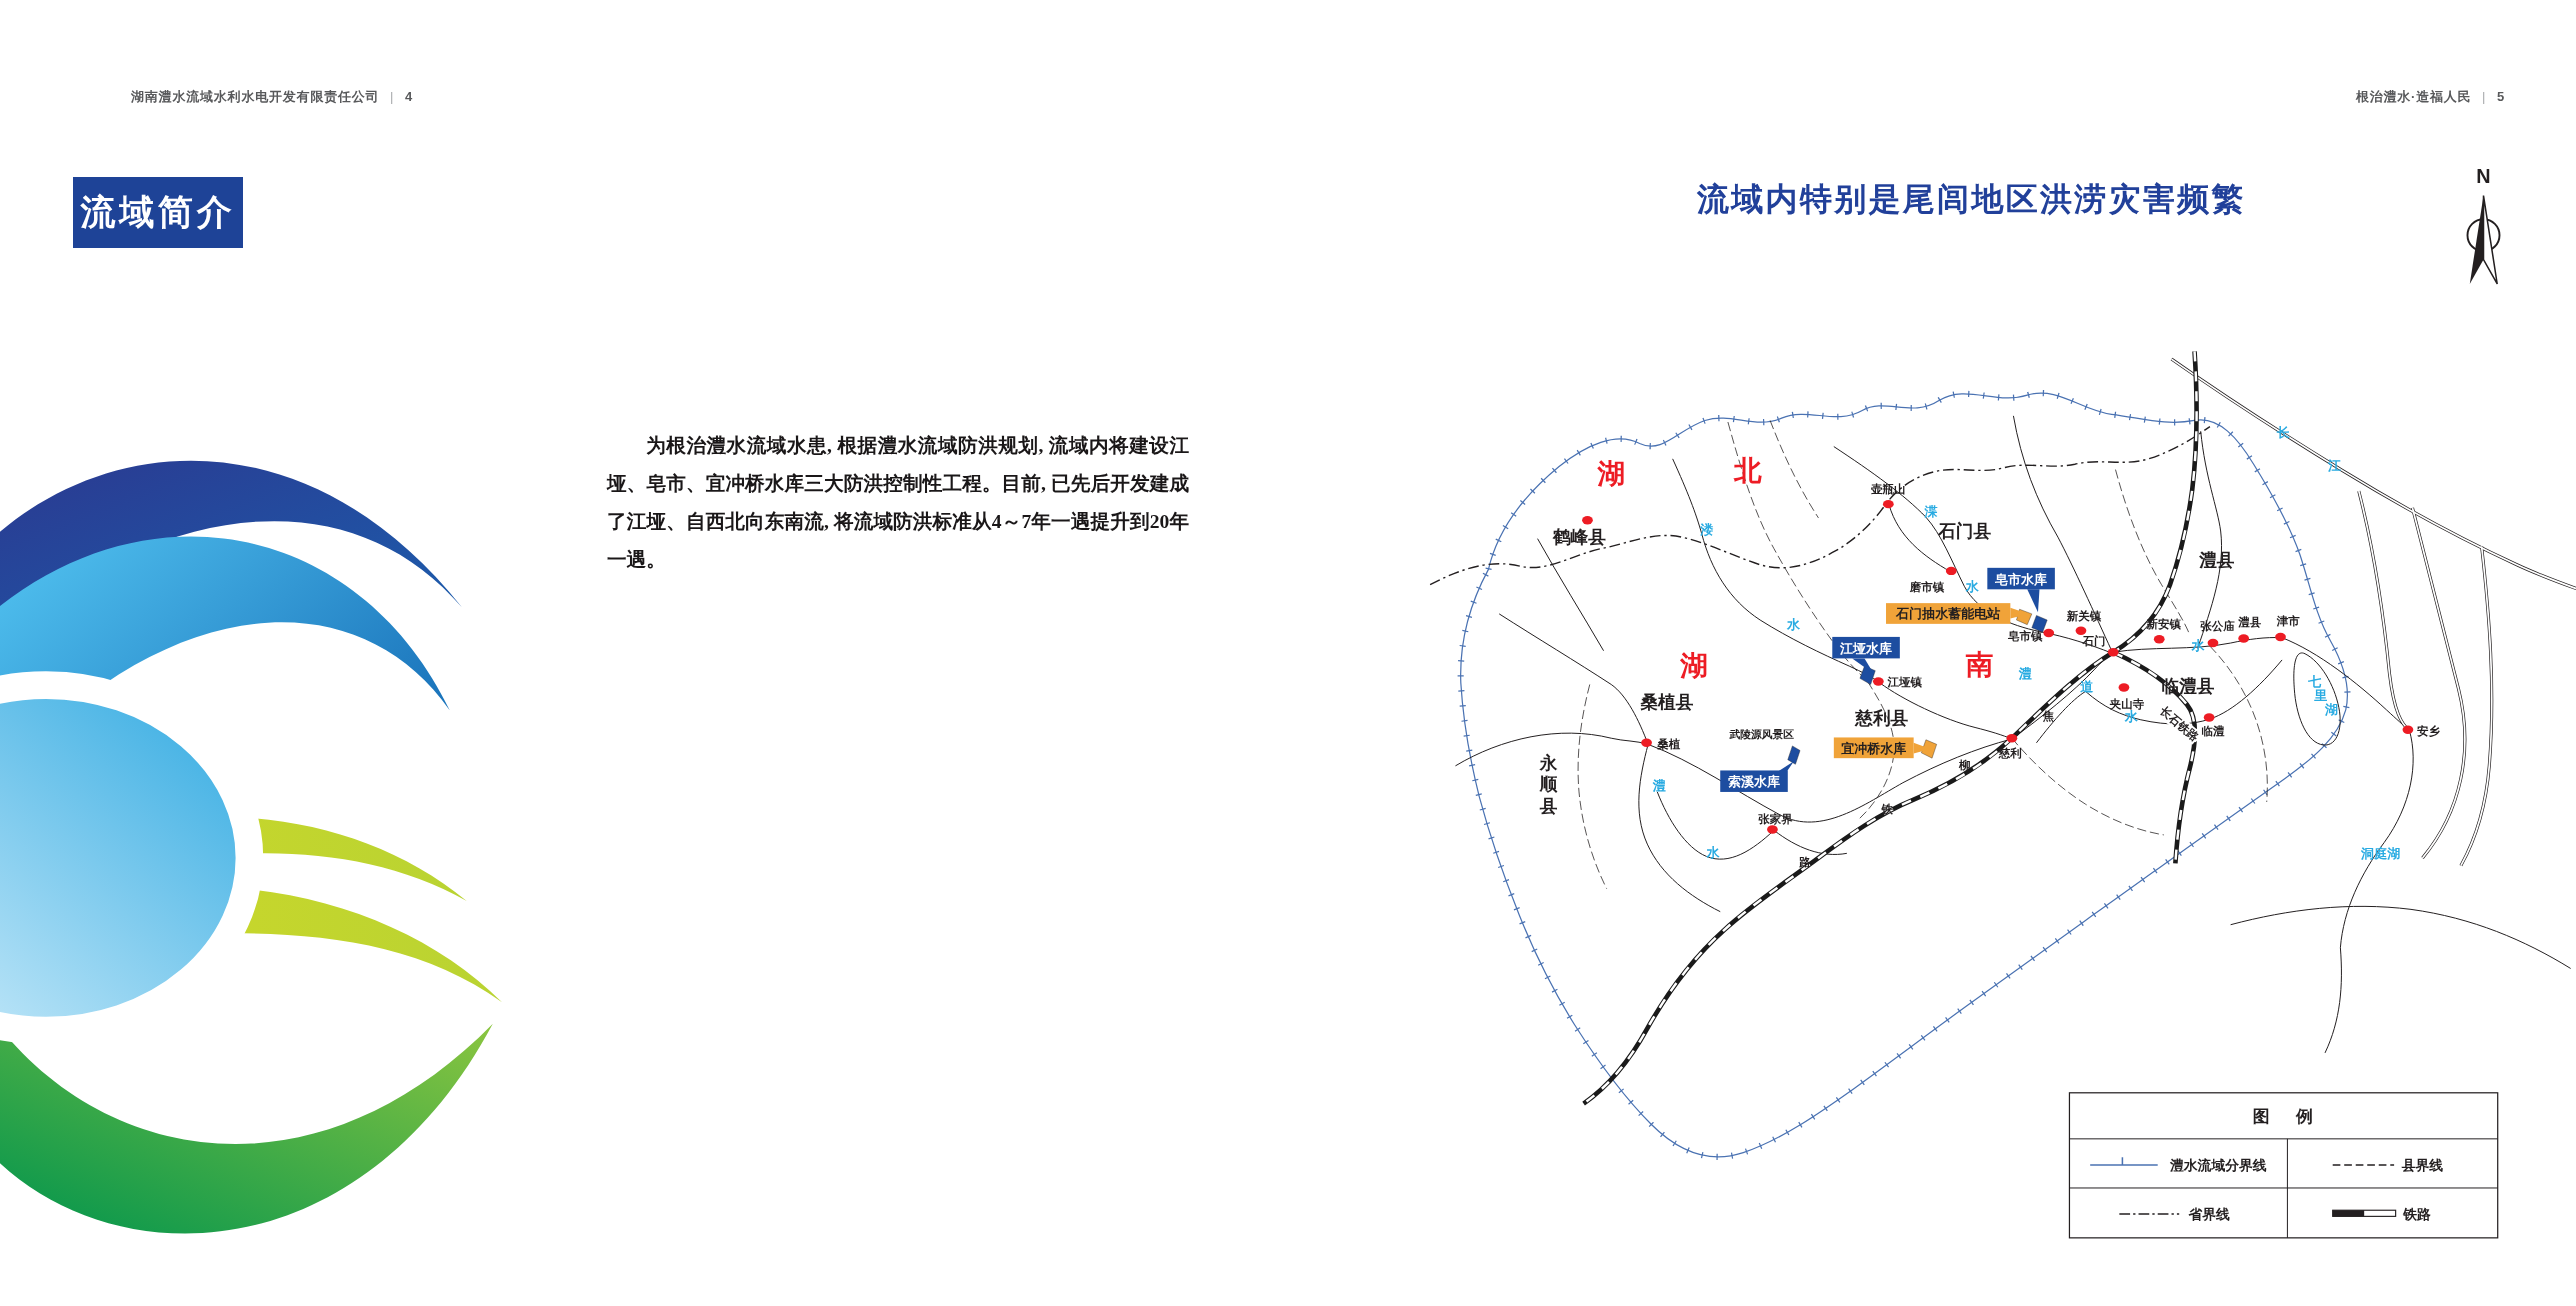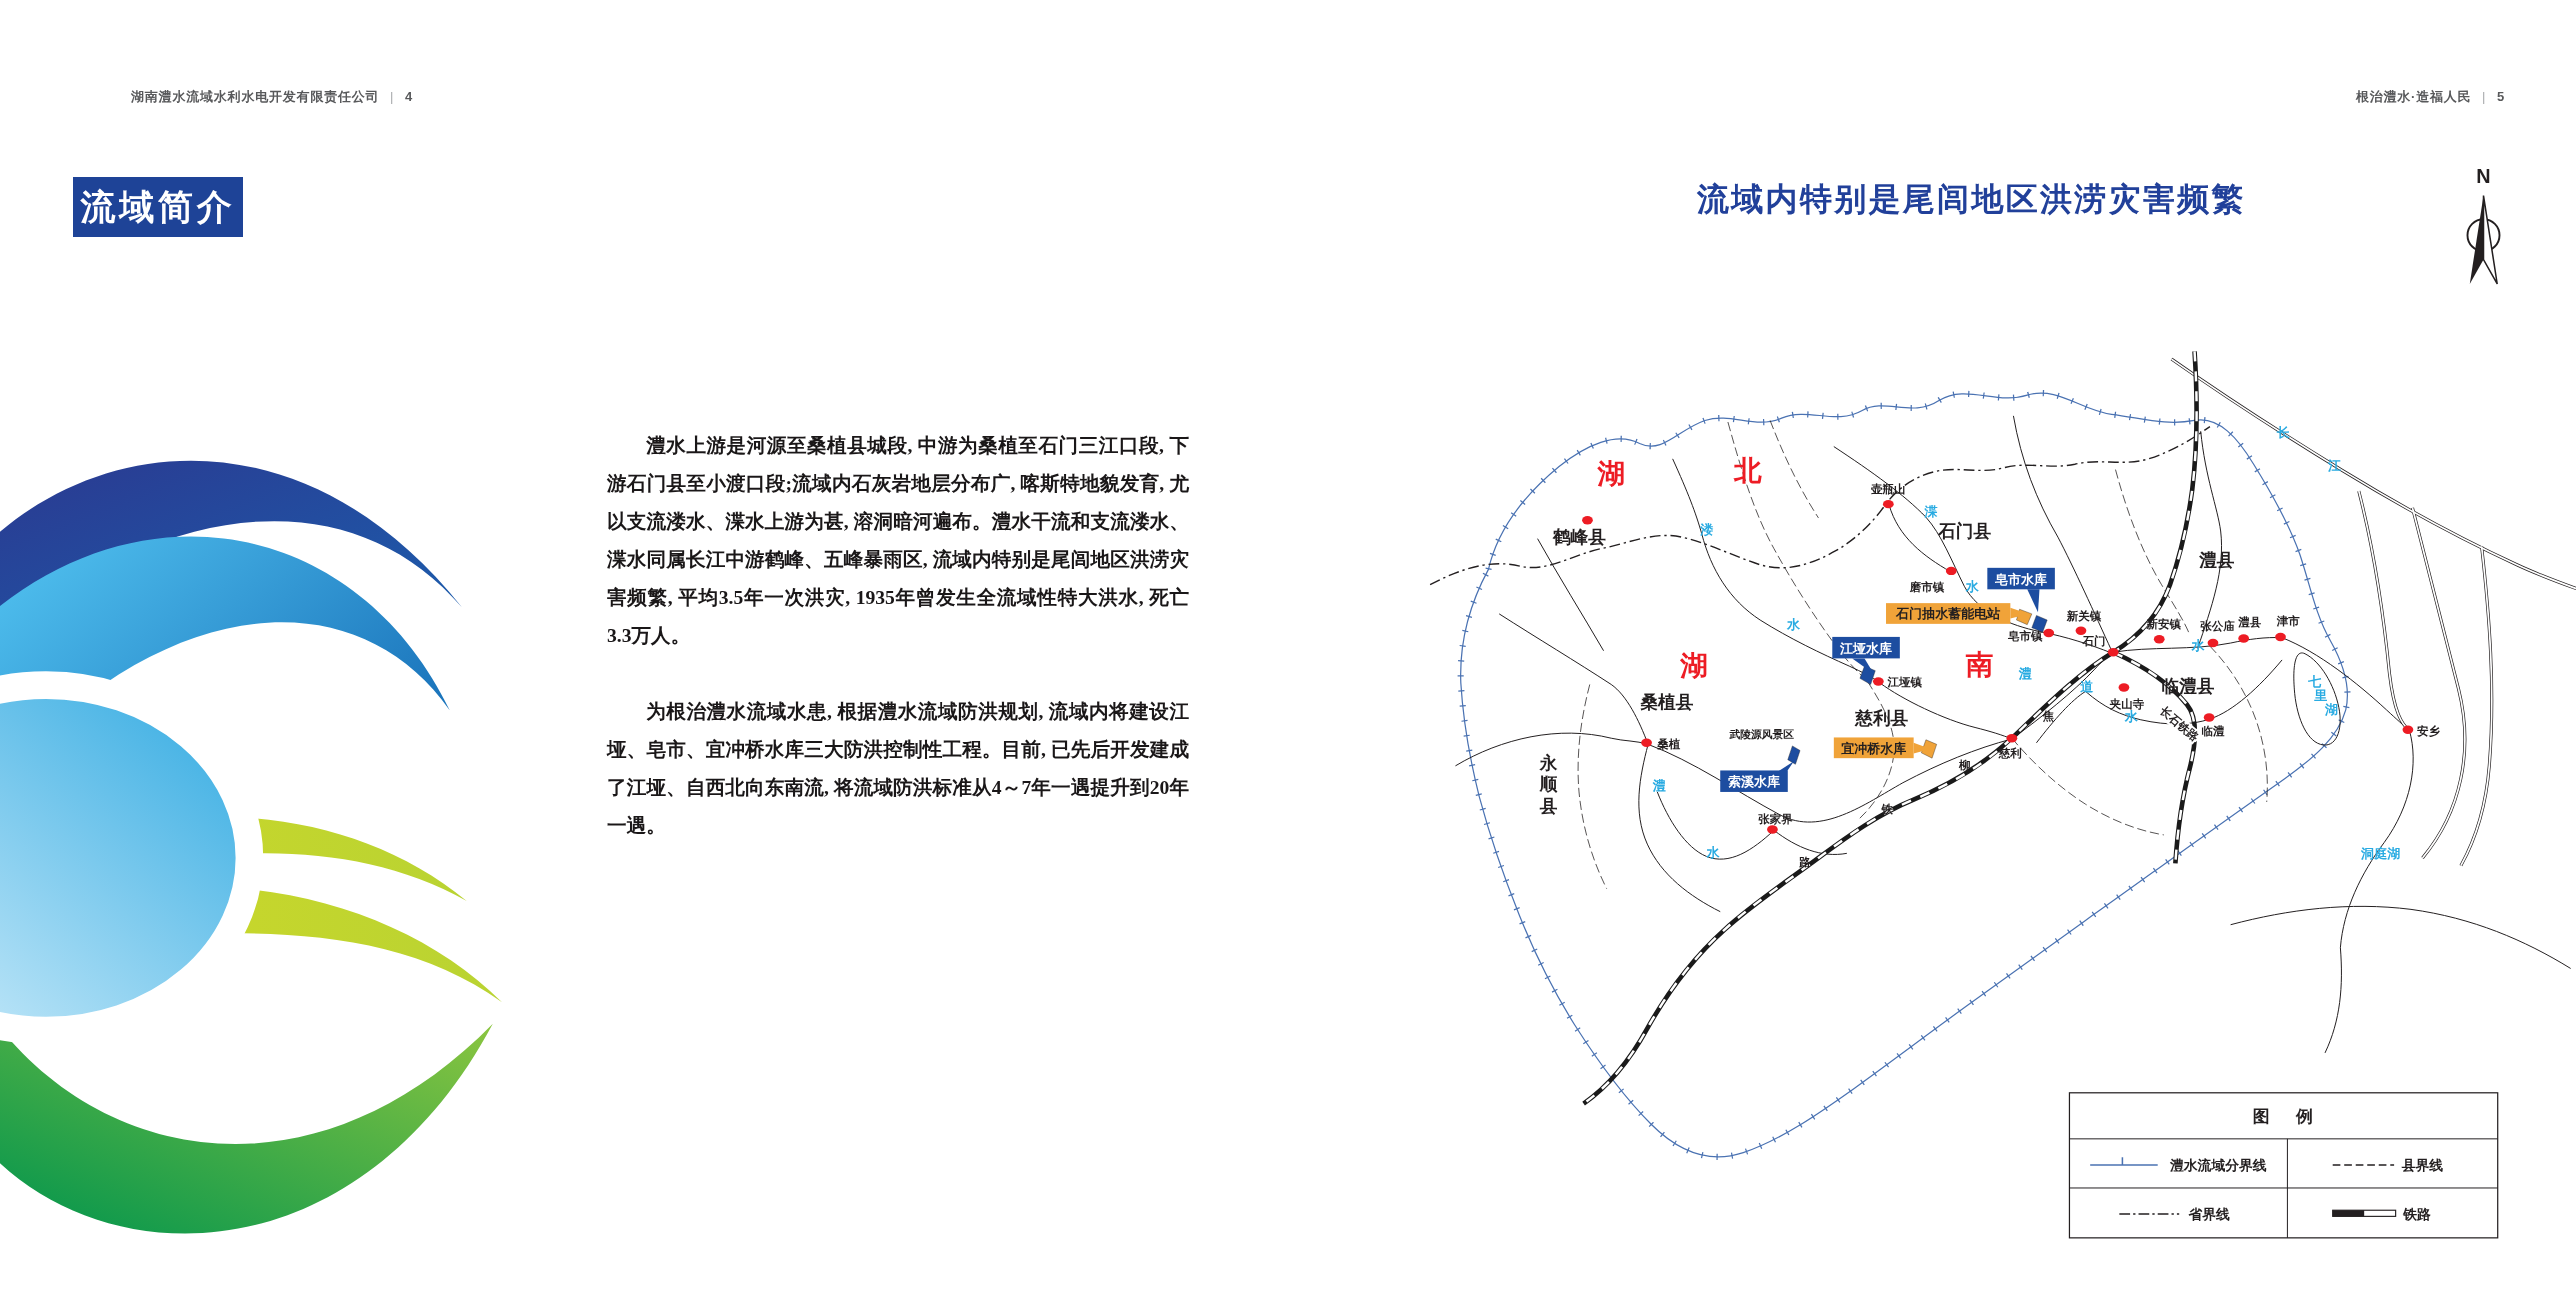--- a/index.html
+++ b/index.html
@@ -5,21 +5,21 @@
   html,body{margin:0;padding:0;}
   body{
     width:2576px;height:1306px;position:relative;background:#ffffff;
     font-family:"Liberation Sans",sans-serif;color:#231f20;overflow:hidden;
   }
   .hdr{position:absolute;top:88px;font-size:13px;font-weight:700;color:#58595b;letter-spacing:0.8px;}
   .hdr .divider{margin:0 10.7px;color:#a7a9ac;font-weight:400;}
   .hdr-left{left:131px;}
   .hdr-right{right:71px;text-align:right;}
   .section-title{
-    position:absolute;left:73px;top:177px;width:170px;height:60px;
+    position:absolute;left:73px;top:177px;width:170px;height:71px;
     background:#1e4397;color:#ffffff;font-size:35px;font-weight:700;
     display:flex;align-items:center;justify-content:center;letter-spacing:3.8px;
   }
   .article{
     position:absolute;left:607px;top:427px;width:582px;
     font-family:"Liberation Serif",serif;font-size:19.6px;line-height:38px;
     font-weight:700;color:#1a1718;text-align:justify;
   }
   .article p{margin:0 0 38px 0;text-indent:2em;}
   .logo-svg{position:absolute;left:-7.7px;top:388px;}
@@ -79,21 +79,20 @@
   </defs>
   <path d="M0,196 C160,52 420,44 612,286 C470,120 230,140 0,330 Z" fill="url(#gNavy)"></path>
   <path d="M0,292 C210,120 480,180 596,420 C470,240 210,270 0,520 Z" fill="url(#gBlue)"></path>
   <path d="M96,586 C290,532 480,556 618,668 C468,584 280,596 118,640 Z" fill="url(#gLime)"></path>
   <path d="M128,664 C330,620 540,676 664,800 C520,696 330,706 150,716 Z" fill="url(#gLime)"></path>
   <path d="M0,820 C140,1010 420,1064 652,828 C480,1150 160,1160 0,1000 Z" fill="url(#gGreen)"></path>
   <ellipse cx="70" cy="612" rx="265" ry="225" fill="url(#gCenter)" stroke="#ffffff" stroke-width="36"></ellipse>
 </svg>
 
 <div class="article">
-  <p>澧水上游是河源至桑植县城段, 中游为桑植至石门三江口段, 下游石门县至小渡口段;流域内石灰岩地层分布广, 喀斯特地貌发育, 尤以支流溇水、渫水上游为甚, 溶洞暗河遍布。澧水干流和支流溇水、渫水同属长江中游鹤峰、五峰暴雨区, 流域内特别是尾闾地区洪涝灾害频繁, 平均3.5年一次洪灾, 1935年曾发生全流域性特大洪水, 死亡3.3万人。</p>
   <p>为根治澧水流域水患, 根据澧水流域防洪规划, 流域内将建设江垭、皂市、宜冲桥水库三大防洪控制性工程。目前, 已先后开发建成了江垭、自西北向东南流, 将流域防洪标准从4～7年一遇提升到20年一遇。</p>
 </div>
 
 <div class="map-title">流域内特别是尾闾地区洪涝灾害频繁</div>
 
 <svg class="compass-svg" width="61" height="142" viewBox="0 0 80 185">
   <text class="compass-n" x="40" y="30">N</text>
   <circle cx="40" cy="98" r="21" fill="none" stroke="#231f20" stroke-width="2.5"></circle>
   <polygon points="40,46 22,162 40,130" fill="#231f20"></polygon>
   <polygon points="40,46 58,162 40,130" fill="#ffffff" stroke="#231f20" stroke-width="2"></polygon>

